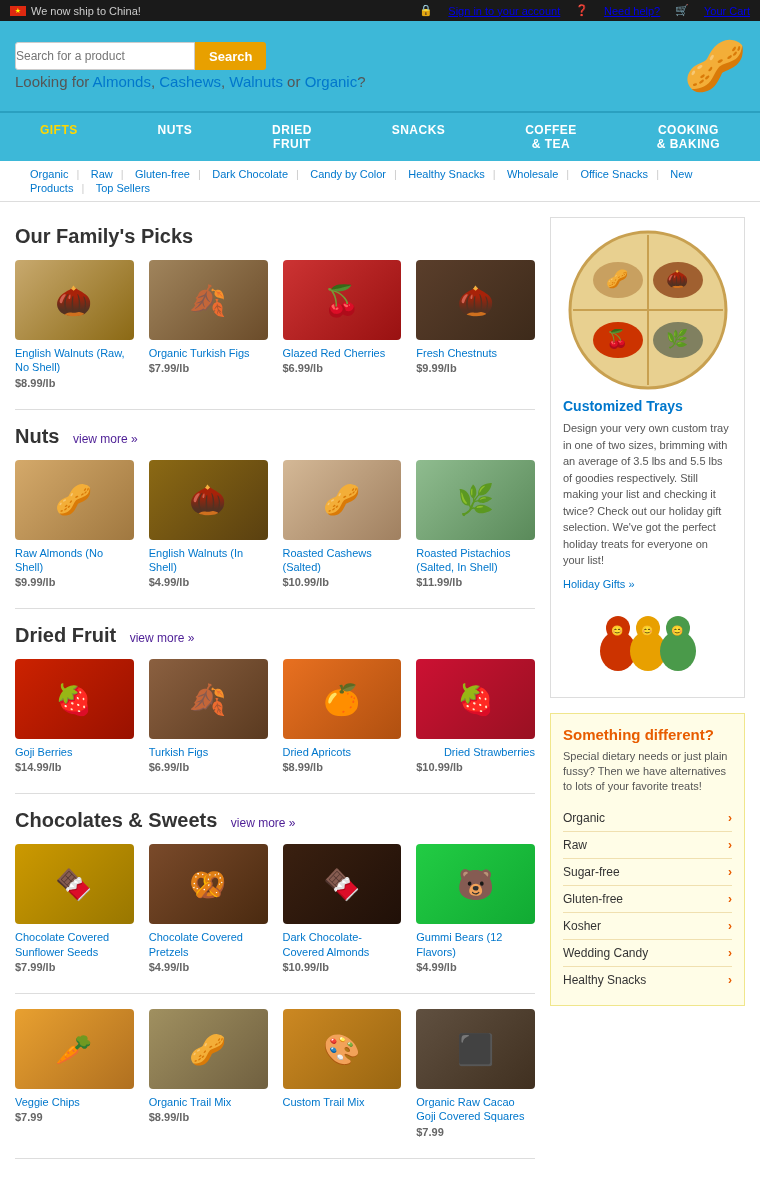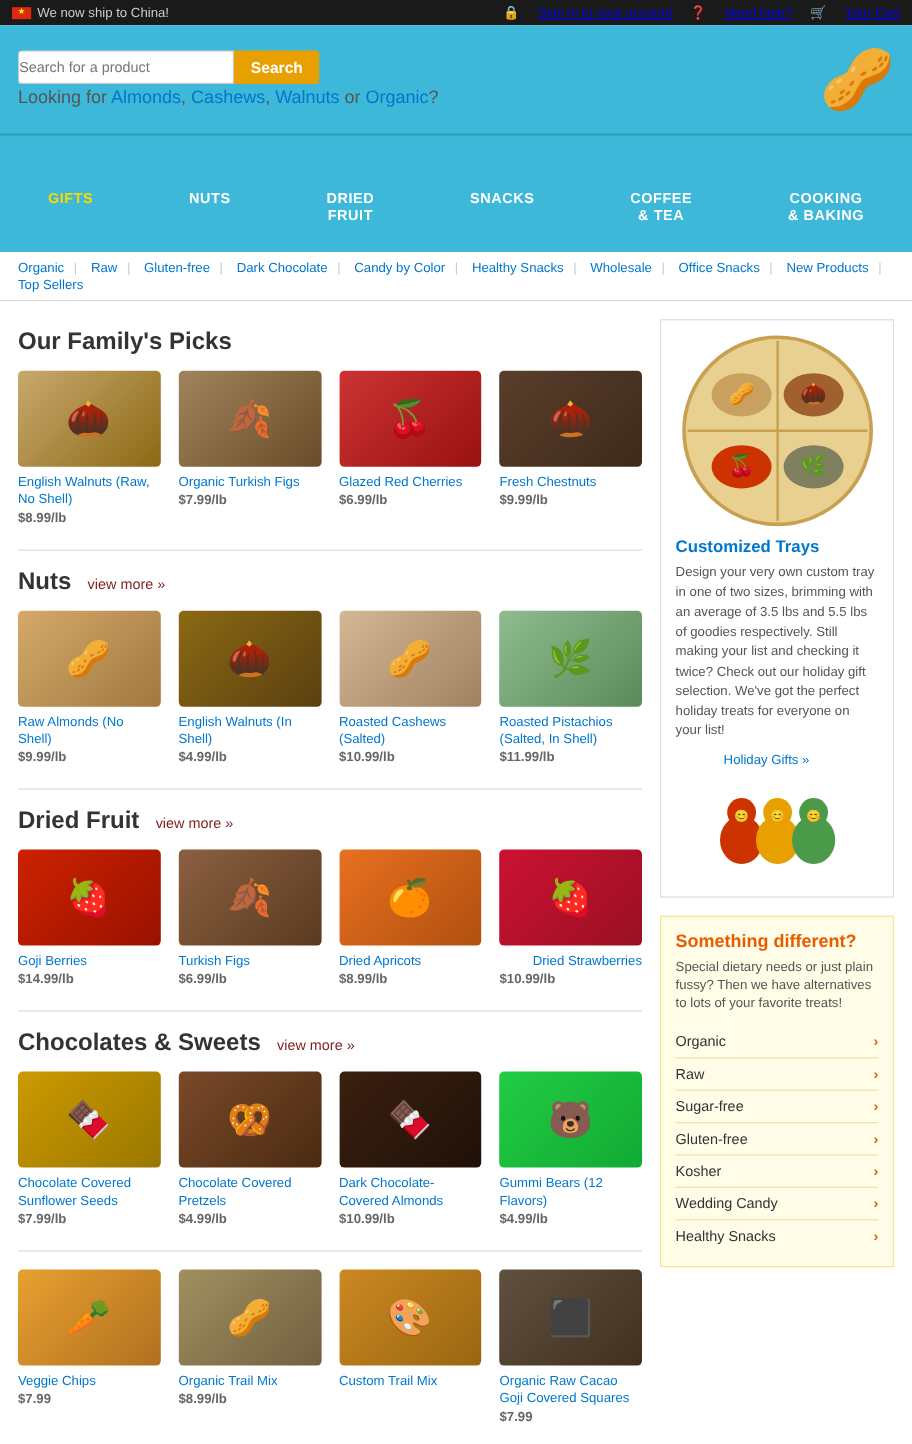--- a/index.html
+++ b/index.html
@@ -17,52 +17,52 @@
     .search-box { display: flex; }
     .search-input { padding: 6px 0; font-size: 12px; border: 1px solid #ccc; width: 180px; border-radius: 3px 0 0 3px; }
     .search-btn { background: #e8a000; color: #fff; border: none; padding: 6px 14px; font-size: 13px; font-weight: bold; cursor: pointer; border-radius: 0 3px 3px 0; }
     .search-links { font-size: 15px; color: #555; margin-top: 3px; }
     .search-links a { color: #0077cc; text-decoration: none; }
     .mascot { width: 60px; height: 70px; background: #e8d89a; border-radius: 50%; display: flex; align-items: center; justify-content: center; font-size: 30px; }
     
     
     .main-nav { background: #3db8d8; border-top: 2px solid #2aa0c0; }
     .main-nav ul { list-style: none; display: flex; justify-content: space-around; padding: 0; }
-    .main-nav li a { display: block; padding: 24px 8px; color: #fff; text-decoration: none; font-size: 12px; font-weight: bold; text-align: center; text-transform: uppercase; letter-spacing: 0.5px; margin-top: 21px; }
-    
-    
-    .sub-nav { background: #fff; border-bottom: 1px solid #ddd; padding: 6px 15px; }
+    .main-nav li a { display: block; padding: 10px 8px; color: #fff; text-decoration: none; font-size: 12px; font-weight: bold; text-align: center; text-transform: uppercase; letter-spacing: 0.5px; }
+    
+    
+    .sub-nav { background: #fff; border-bottom: 1px solid #ddd; padding: 6px 30px; }
     .sub-nav a { color: #0077cc; text-decoration: none; font-size: 11px; margin-right: 8px; }
     .sub-nav a:after { content: '|'; margin-left: 8px; color: #ccc; }
     .sub-nav a:last-child:after { content: ''; }
     
     
     .main-container { display: flex; padding: 15px; gap: 15px; }
     .content { flex: 1; min-width: 0; }
     .sidebar { width: 195px; flex-shrink: 0; }
     
     
     .section-title { font-size: 20px; font-weight: bold; color: #333; margin-bottom: 12px; margin-top: 8px; }
-    .section-title .view-more { font-size: 12px; font-weight: normal; color: #7f1d1d; text-decoration: none; margin-left: 8px; }
+    .section-title .view-more { font-size: 12px; font-weight: normal; color: #4c1d95; text-decoration: none; margin-left: 8px; }
     
     
     .product-grid { display: flex; gap: 15px; margin-bottom: 20px; flex-wrap: nowrap; }
     .product-item { flex: 1; min-width: 0; text-align: left; }
     .product-img { width: 100%; height: 80px; background: #f0f0f0; border-radius: 4px; margin-bottom: 6px; display: flex; align-items: center; justify-content: center; font-size: 30px; overflow: hidden; }
     .product-name { color: #0077cc; font-size: 11px; line-height: 1.3; margin-bottom: 2px; }
     .product-price { color: #666; font-size: 11px; font-weight: bold; }
     
     
     .section-divider { border: none; border-top: 1px solid #ddd; margin: 5px 0 15px 0; }
     
     
     .tray-section { border: 1px solid #ddd; padding: 12px; margin-bottom: 15px; }
     .tray-title { font-size: 14px; font-weight: bold; color: #0077cc; margin-bottom: 6px; }
     .tray-desc { font-size: 11px; color: #555; line-height: 1.5; margin-bottom: 8px; }
-    .holiday-link { color: #0077cc; font-size: 11px; text-decoration: none; margin-left: 40px; }
+    .holiday-link { color: #0077cc; font-size: 11px; text-decoration: none; }
     .mascots { text-align: center; font-size: 40px; margin-top: 5px; }
     
     
     .different-section { background: #fffde7; border: 1px solid #f0e68c; padding: 12px; }
     .different-title { color: #e85c00; font-size: 15px; font-weight: bold; margin-bottom: 6px; }
     .different-desc { font-size: 11px; color: #555; margin-bottom: 10px; line-height: 1.4; }
     .different-list a { display: flex; justify-content: space-between; align-items: center; padding: 6px 0; border-bottom: 1px solid #f0e0b0; color: #333; text-decoration: none; font-size: 12px; }
     .different-list a:last-child { border-bottom: none; }
     .different-list a .arrow { color: #e85c00; font-weight: bold; }
     

